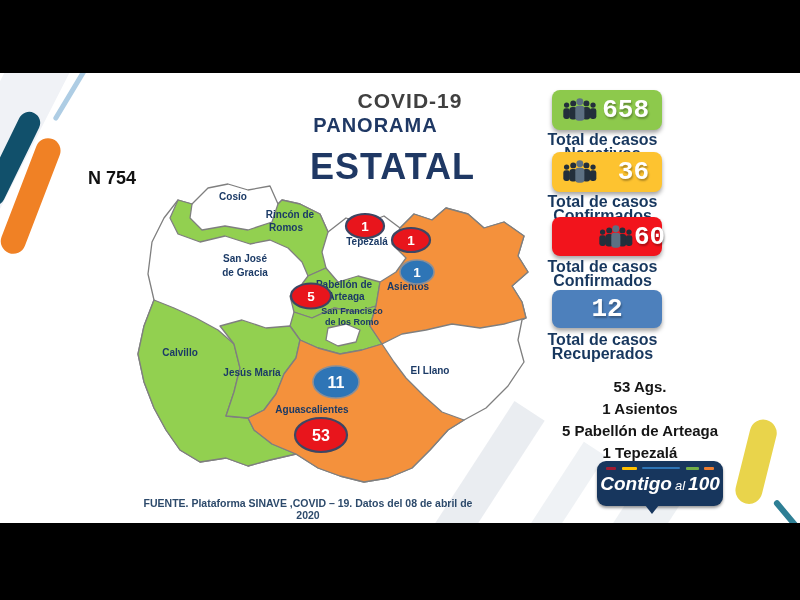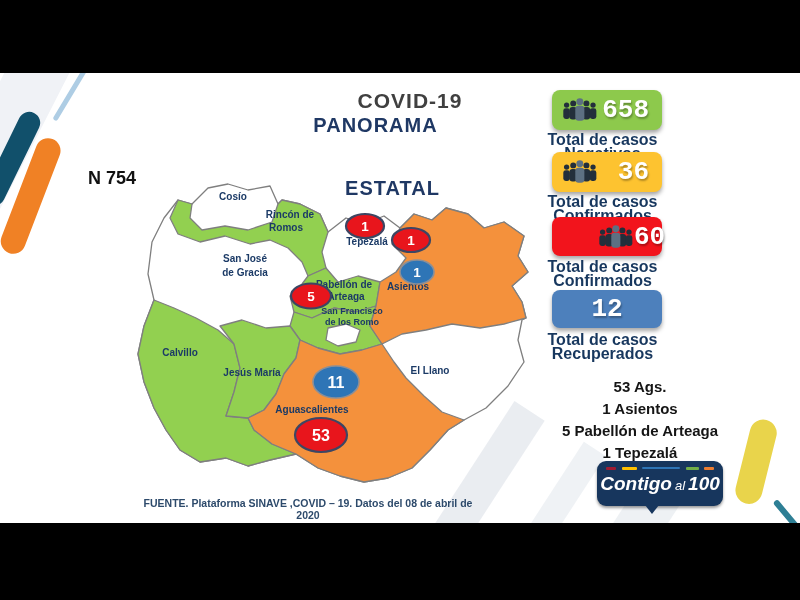--- a/index.html
+++ b/index.html
@@ -27,21 +27,21 @@
                    border-radius:14px; transform:rotate(14deg); transform-origin:top center; }
   .ribbon-teal-sm { left:772px; top:428px; width:6px; height:44px; background:#2e7f95;
                     border-radius:3px; transform:rotate(-40deg); transform-origin:top center; }
 
   
   .t-covid { position:absolute; left:335px; top:16px; width:150px; text-align:center;
              font-size:21px; font-weight:bold; color:#404040; letter-spacing:1px; }
   .t-line1 { position:absolute; left:283px; top:41px; width:185px; text-align:center;
              font-size:20px; font-weight:bold; color:#1f3864; letter-spacing:1px; }
   .t-line2 { position:absolute; left:300px; top:73px; width:185px; text-align:center;
-             font-size:20px; font-weight:bold; color:#1f3864; letter-spacing:1px;margin-top:31px; }
+             font-size:36px; font-weight:bold; color:#1f3864; letter-spacing:1px; }
   .n-total { position:absolute; left:88px; top:95px; width:110px; font-size:18px;
              font-weight:bold; color:#111; }
 
   
   .map-wrap { position:absolute; left:130px; top:105px; width:400px; height:310px; }
   .map-wrap svg { width:100%; height:100%; }
   .mlbl { font-family:"Liberation Sans",sans-serif; font-size:10px; font-weight:bold;
           fill:#1b3a66; text-anchor:middle; }
   .mlbl-sm { font-size:9px; }
   .bval { font-family:"Liberation Sans",sans-serif; font-size:13.5px; font-weight:bold;

